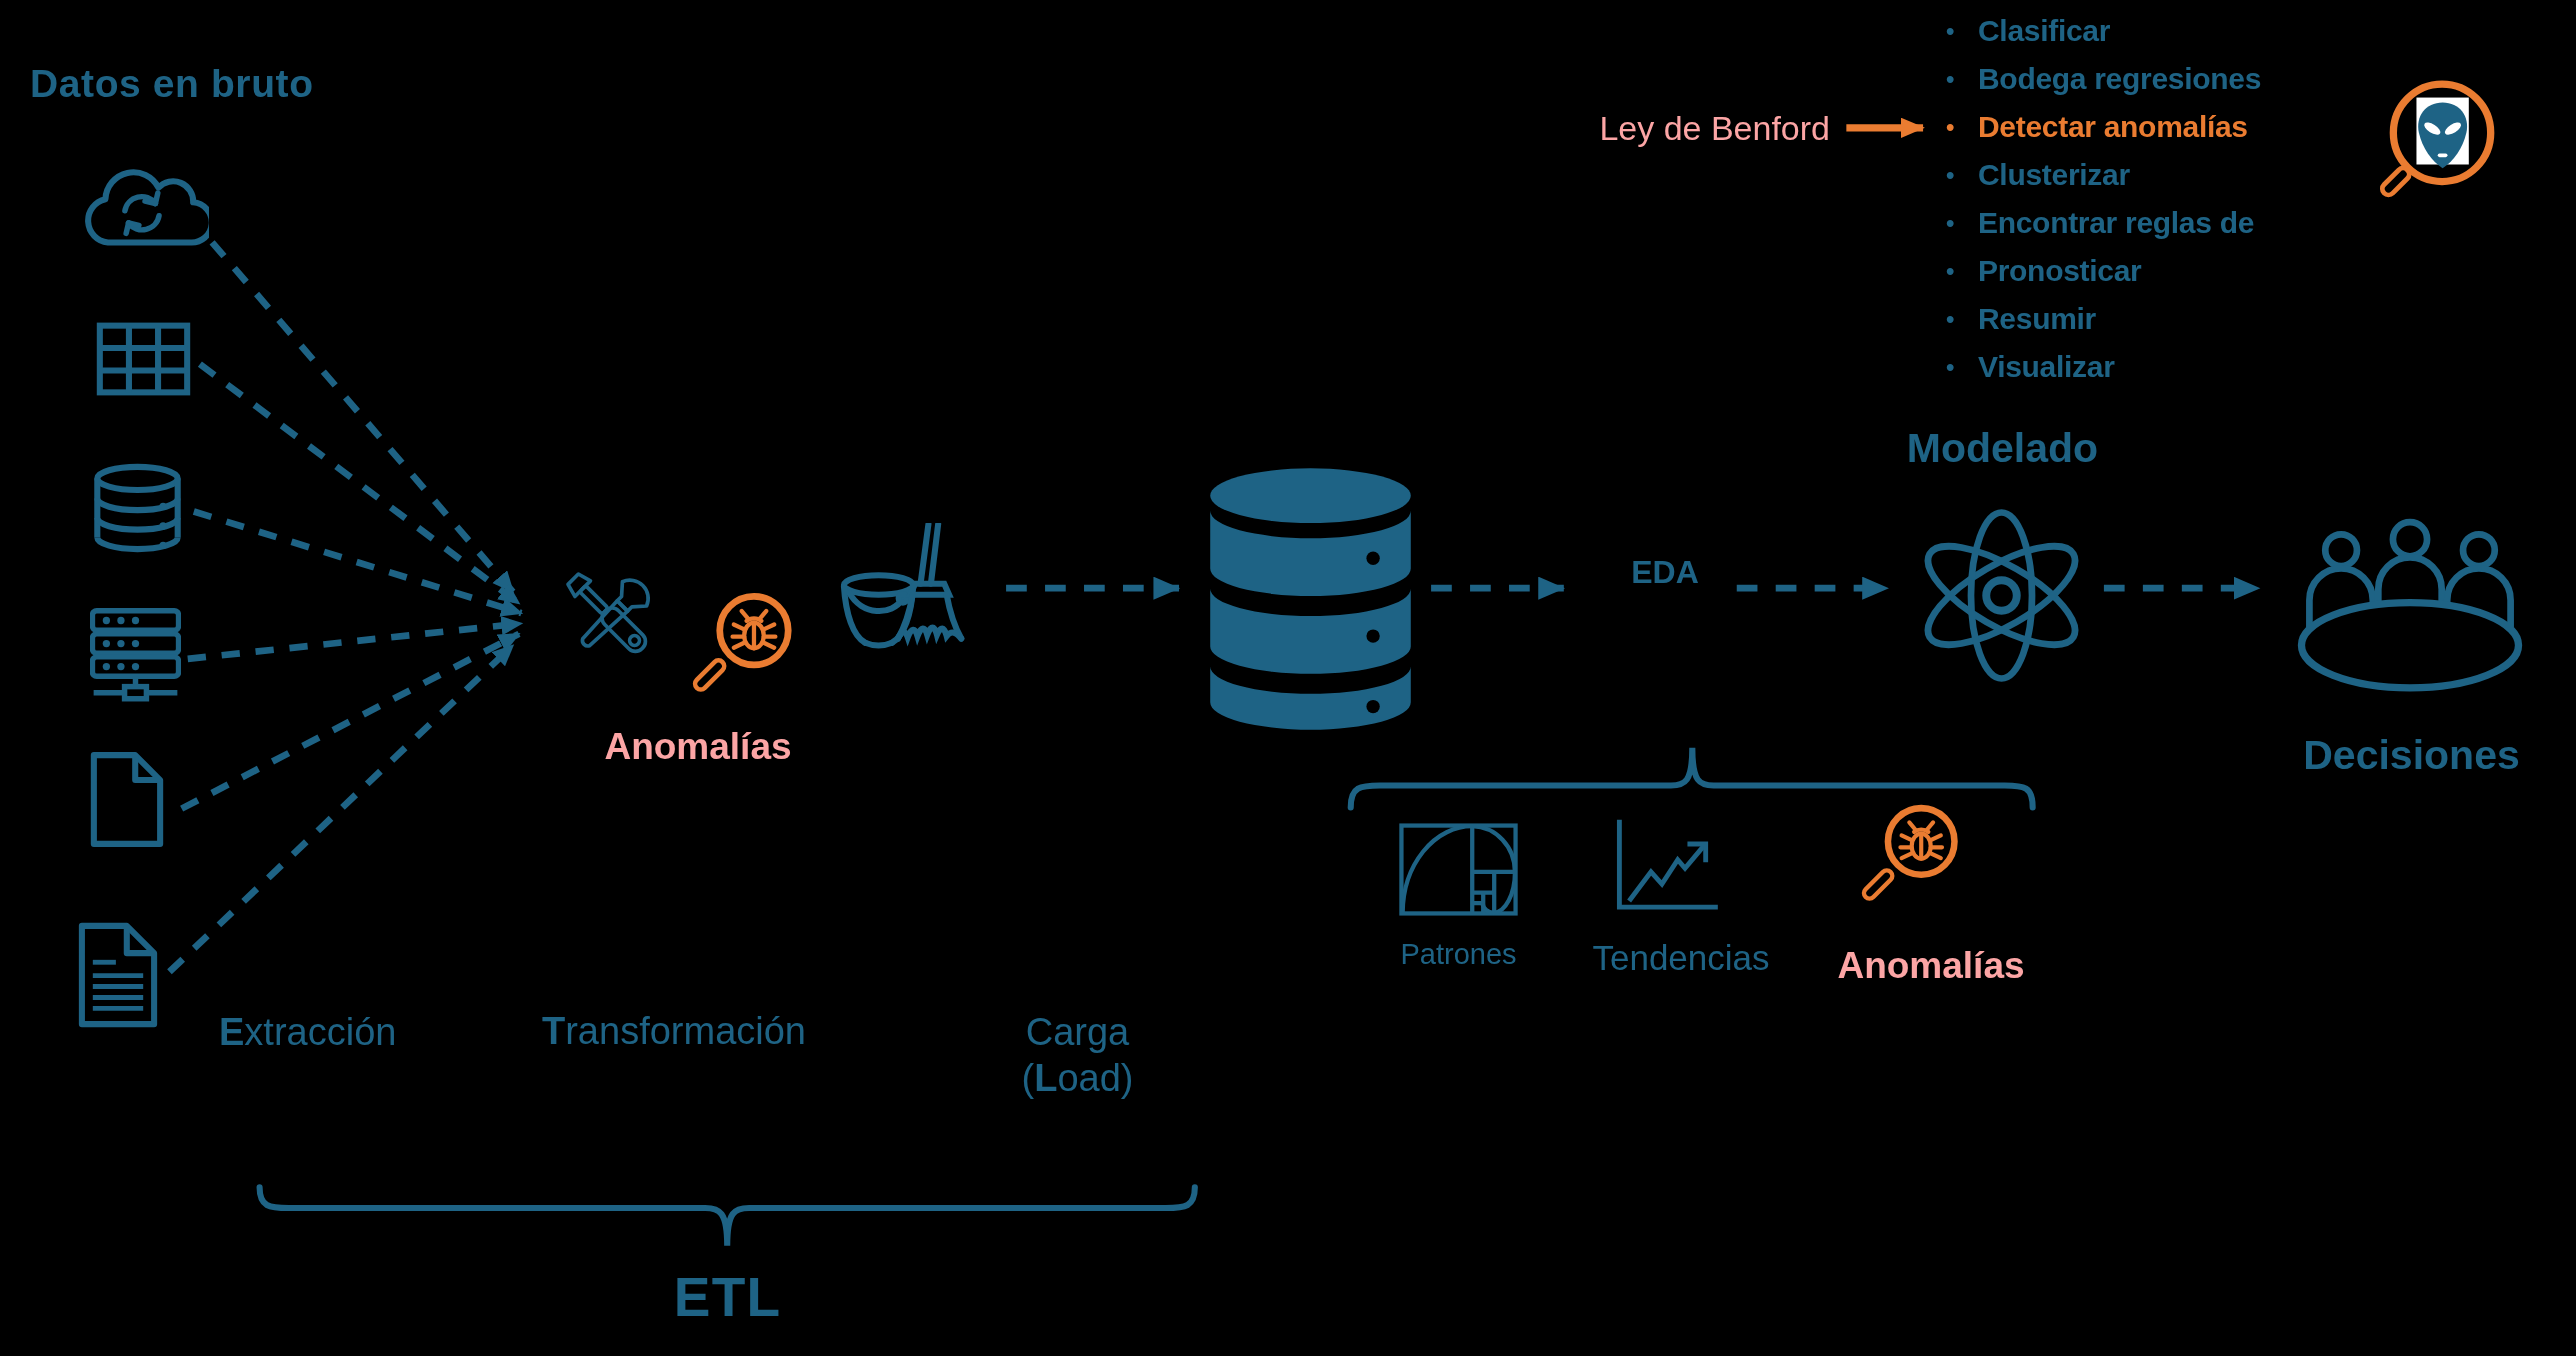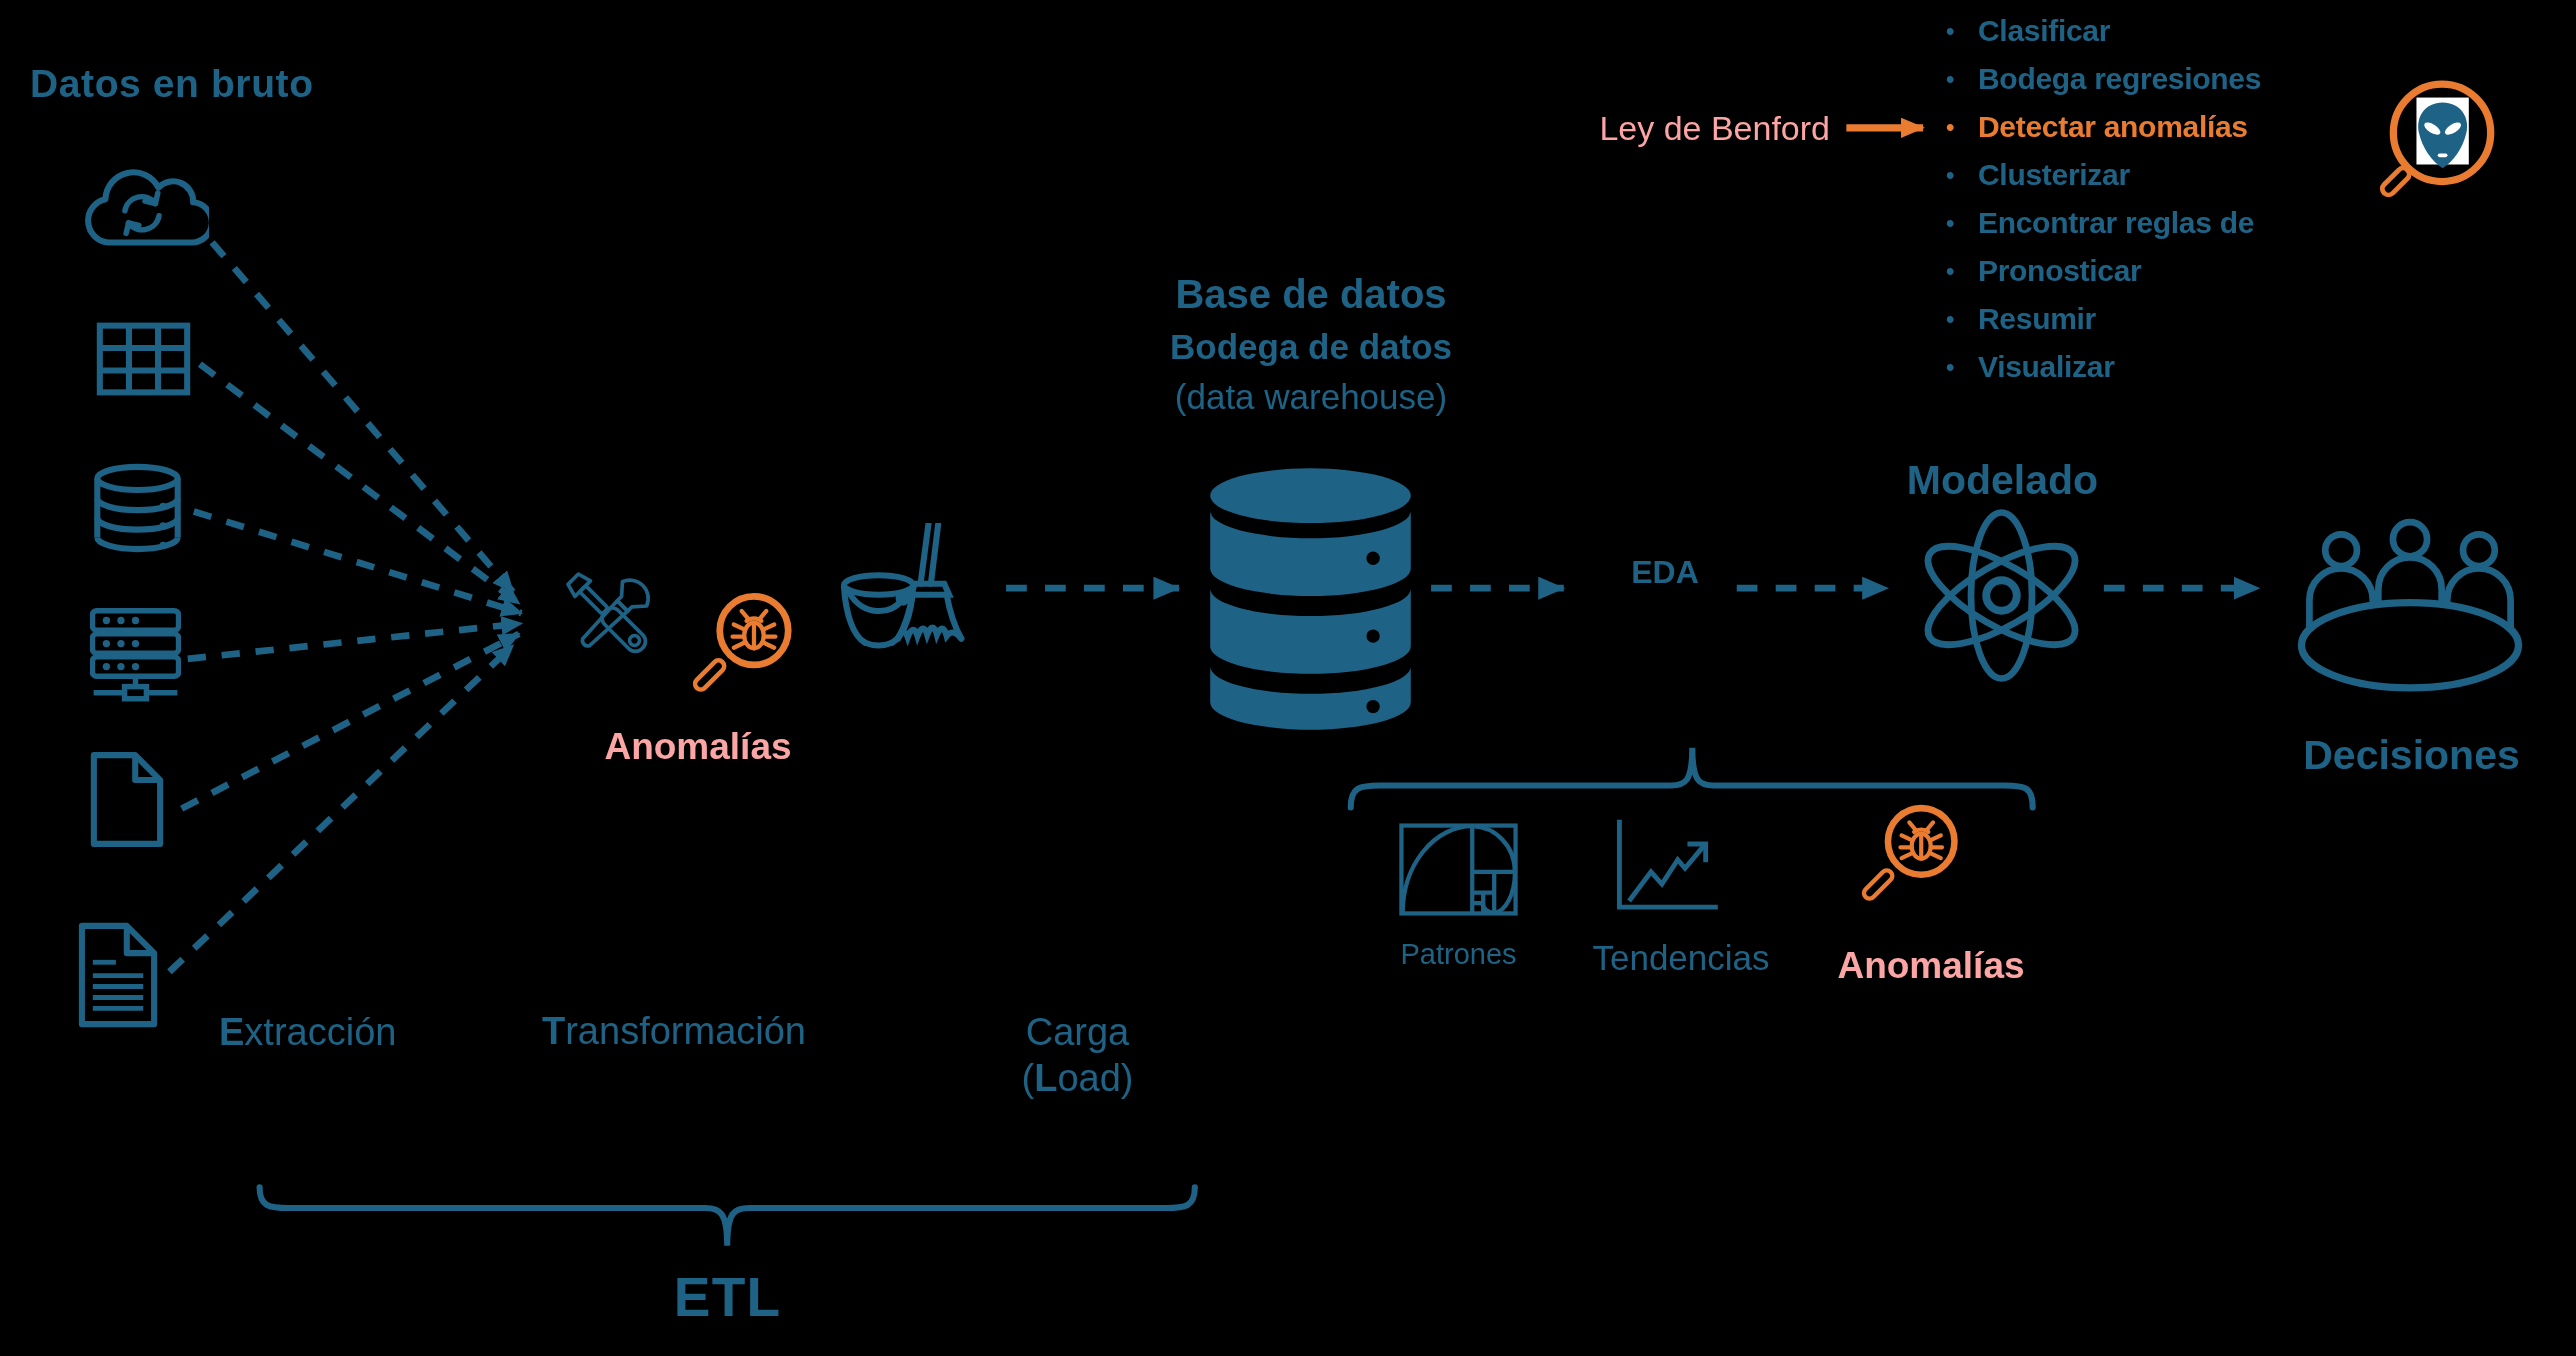--- a/index.html
+++ b/index.html
@@ -17,21 +17,21 @@
   .task-list{left:1946px;top:7.3px;list-style:none;margin:0;padding:0;}
   .task-list li{height:48px;display:flex;align-items:center;font-size:30px;font-weight:600;letter-spacing:-0.3px;}
   .task-list .dot{width:32px;font-size:24px;display:inline-block;}
   .task-list li.highlight{color:#EA7C31;font-weight:800;}
   .warehouse{left:1095px;top:267px;width:432px;}
   .warehouse .l1{font-size:40px;font-weight:700;line-height:54px;}
   .warehouse .l2{font-size:35px;font-weight:700;line-height:51px;}
   .warehouse .l3{font-size:35px;font-weight:400;line-height:49px;}
   .anomalias1{left:579px;top:726px;width:238px;font-size:37px;font-weight:600;}
   .eda-label{left:1592px;top:554px;width:146px;font-size:32px;font-weight:800;}
-  .modelado{left:1876px;top:425px;width:253px;font-size:41px;font-weight:600;margin-top:32px;}
+  .modelado{left:1876px;top:425px;width:253px;font-size:41px;font-weight:600;}
   .decisiones{left:2250px;top:732px;width:323px;font-size:41px;font-weight:700;}
   .patrones{left:1361px;top:938px;width:195px;font-size:29px;font-weight:500;}
   .tendencias{left:1556px;top:938px;width:250px;font-size:35px;font-weight:500;}
   .anomalias2{left:1809px;top:945px;width:244px;font-size:37px;font-weight:600;}
   .etl-step{font-size:38px;font-weight:400;}
   .step-e{left:219px;top:1011px;}
   .step-t{left:542px;top:1010px;}
   .step-c{left:980px;top:1011px;width:195px;}
   .step-c .line2{margin-top:3px;}
   .etl-label{left:633px;top:1265px;width:189px;font-size:55px;font-weight:800;letter-spacing:1.2px;}
@@ -105,25 +105,20 @@
         <span>Resumir</span>
       </li>
     <li>
         <span class="dot">•</span>
         <span>Visualizar</span>
       </li>
   </ul>
 
   <div class="abs benford orange">Ley de Benford</div>
 
-  <div class="abs warehouse center">
-    <div class="l1">Base de datos</div>
-    <div class="l2">Bodega de datos</div>
-    <div class="l3">(data warehouse)</div>
-  </div>
 
   <div class="abs anomalias1 center orange">Anomalías</div>
   <div class="abs eda-label center">EDA</div>
   <div class="abs modelado center">Modelado</div>
   <div class="abs decisiones center">Decisiones</div>
   <div class="abs patrones center">Patrones</div>
   <div class="abs tendencias center">Tendencias</div>
   <div class="abs anomalias2 center orange">Anomalías</div>
 
   <div class="abs etl-step step-e"><span class="fl">E</span><span>xtracción</span></div>

